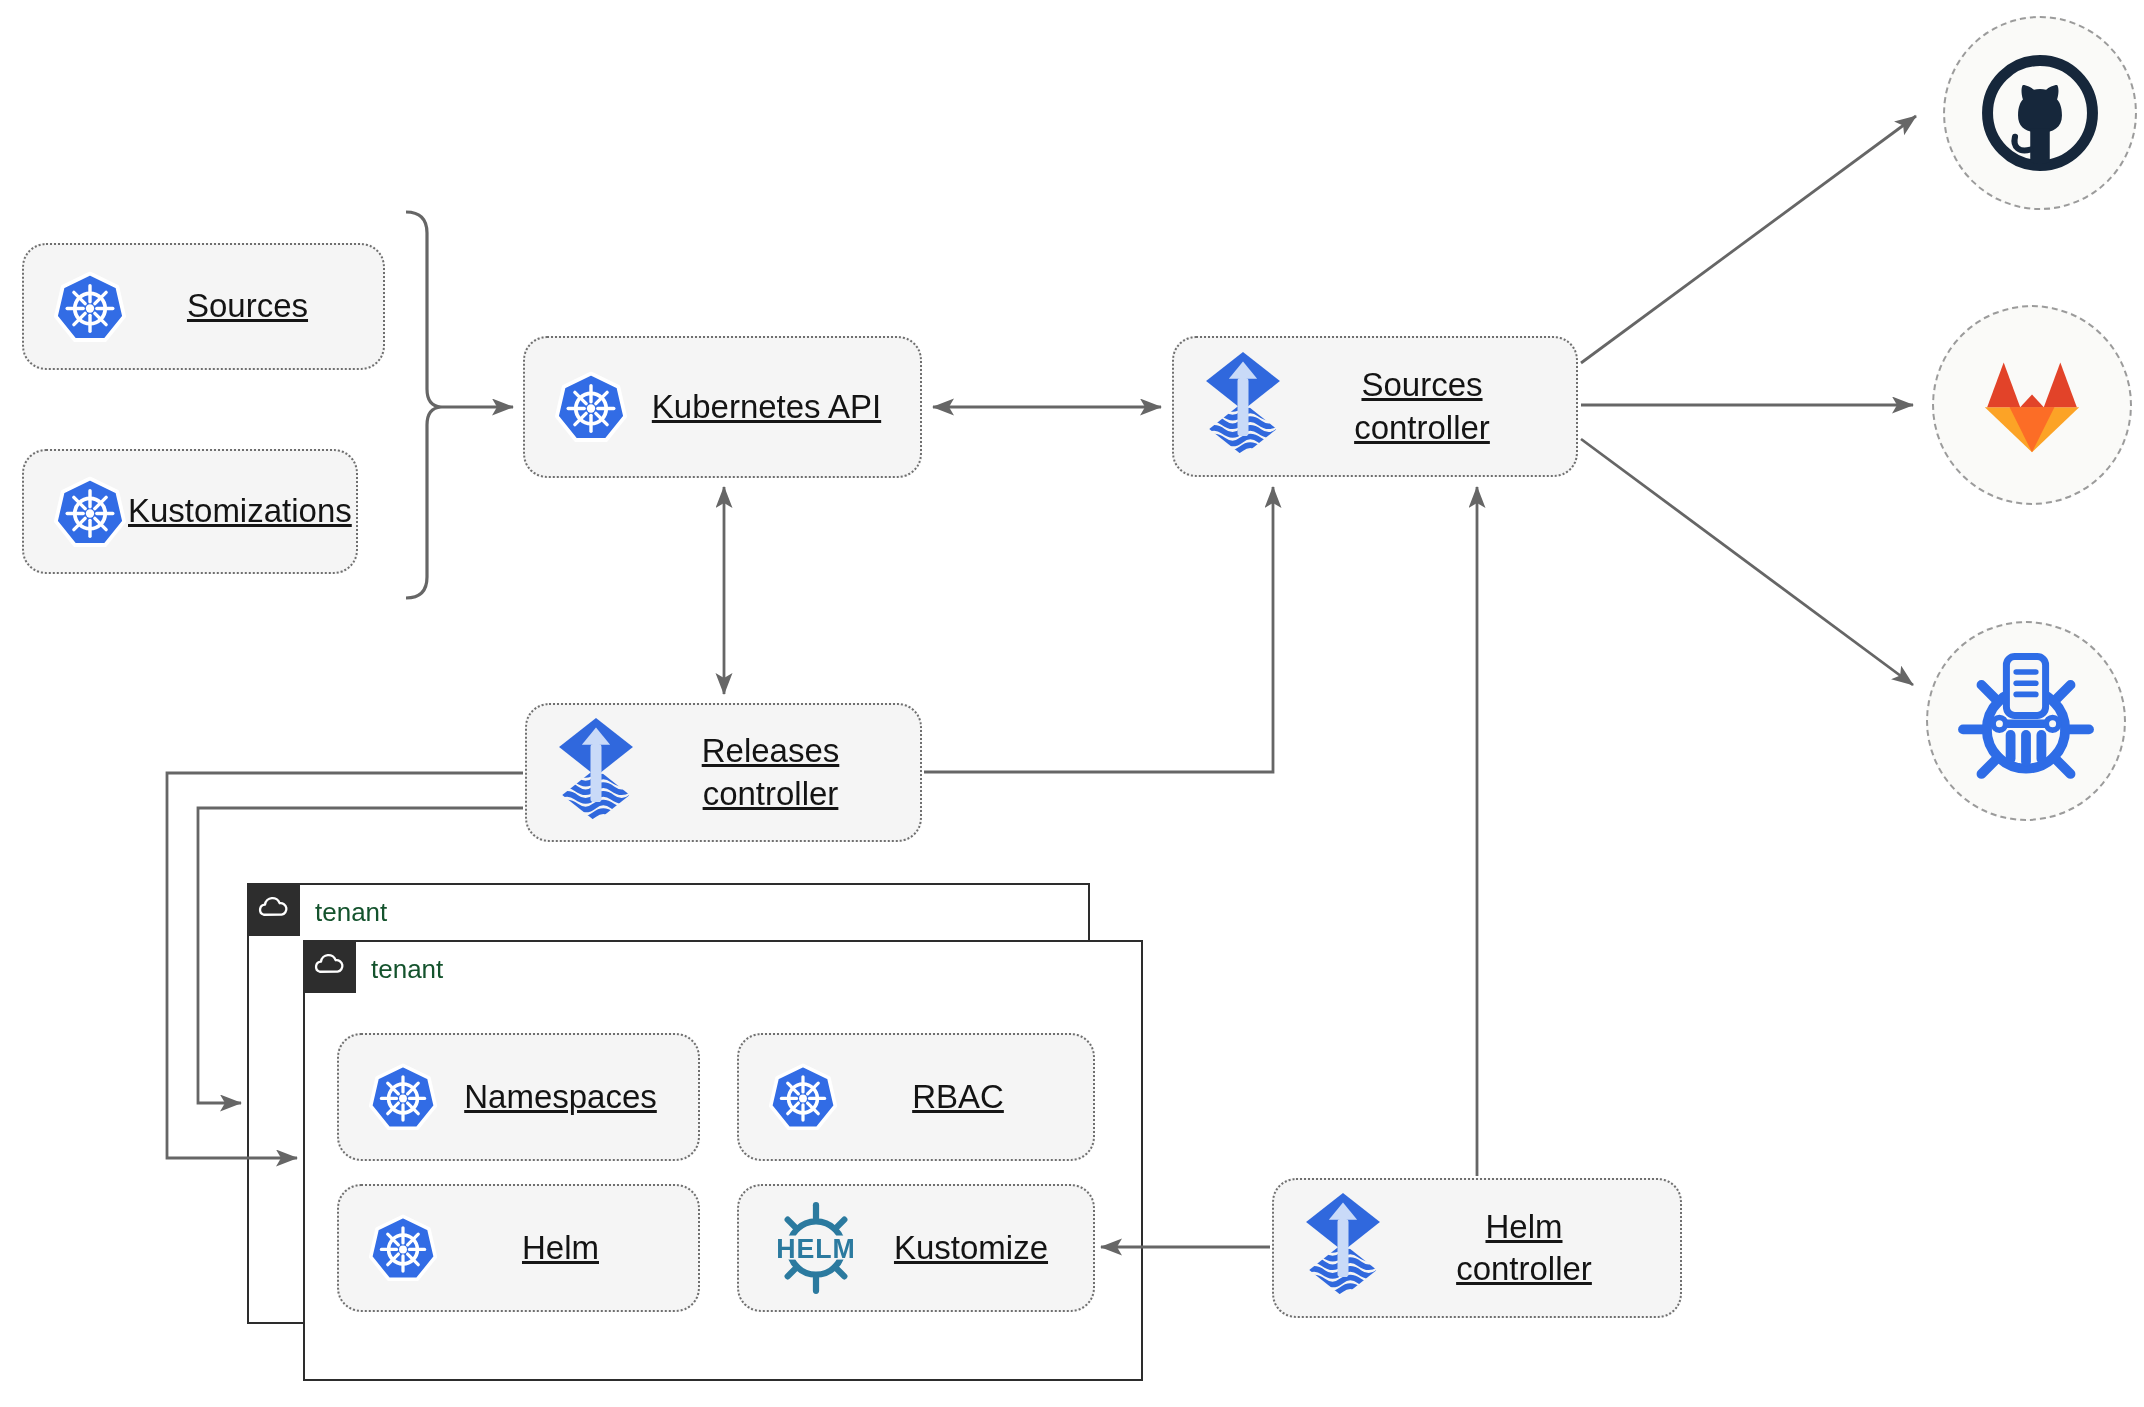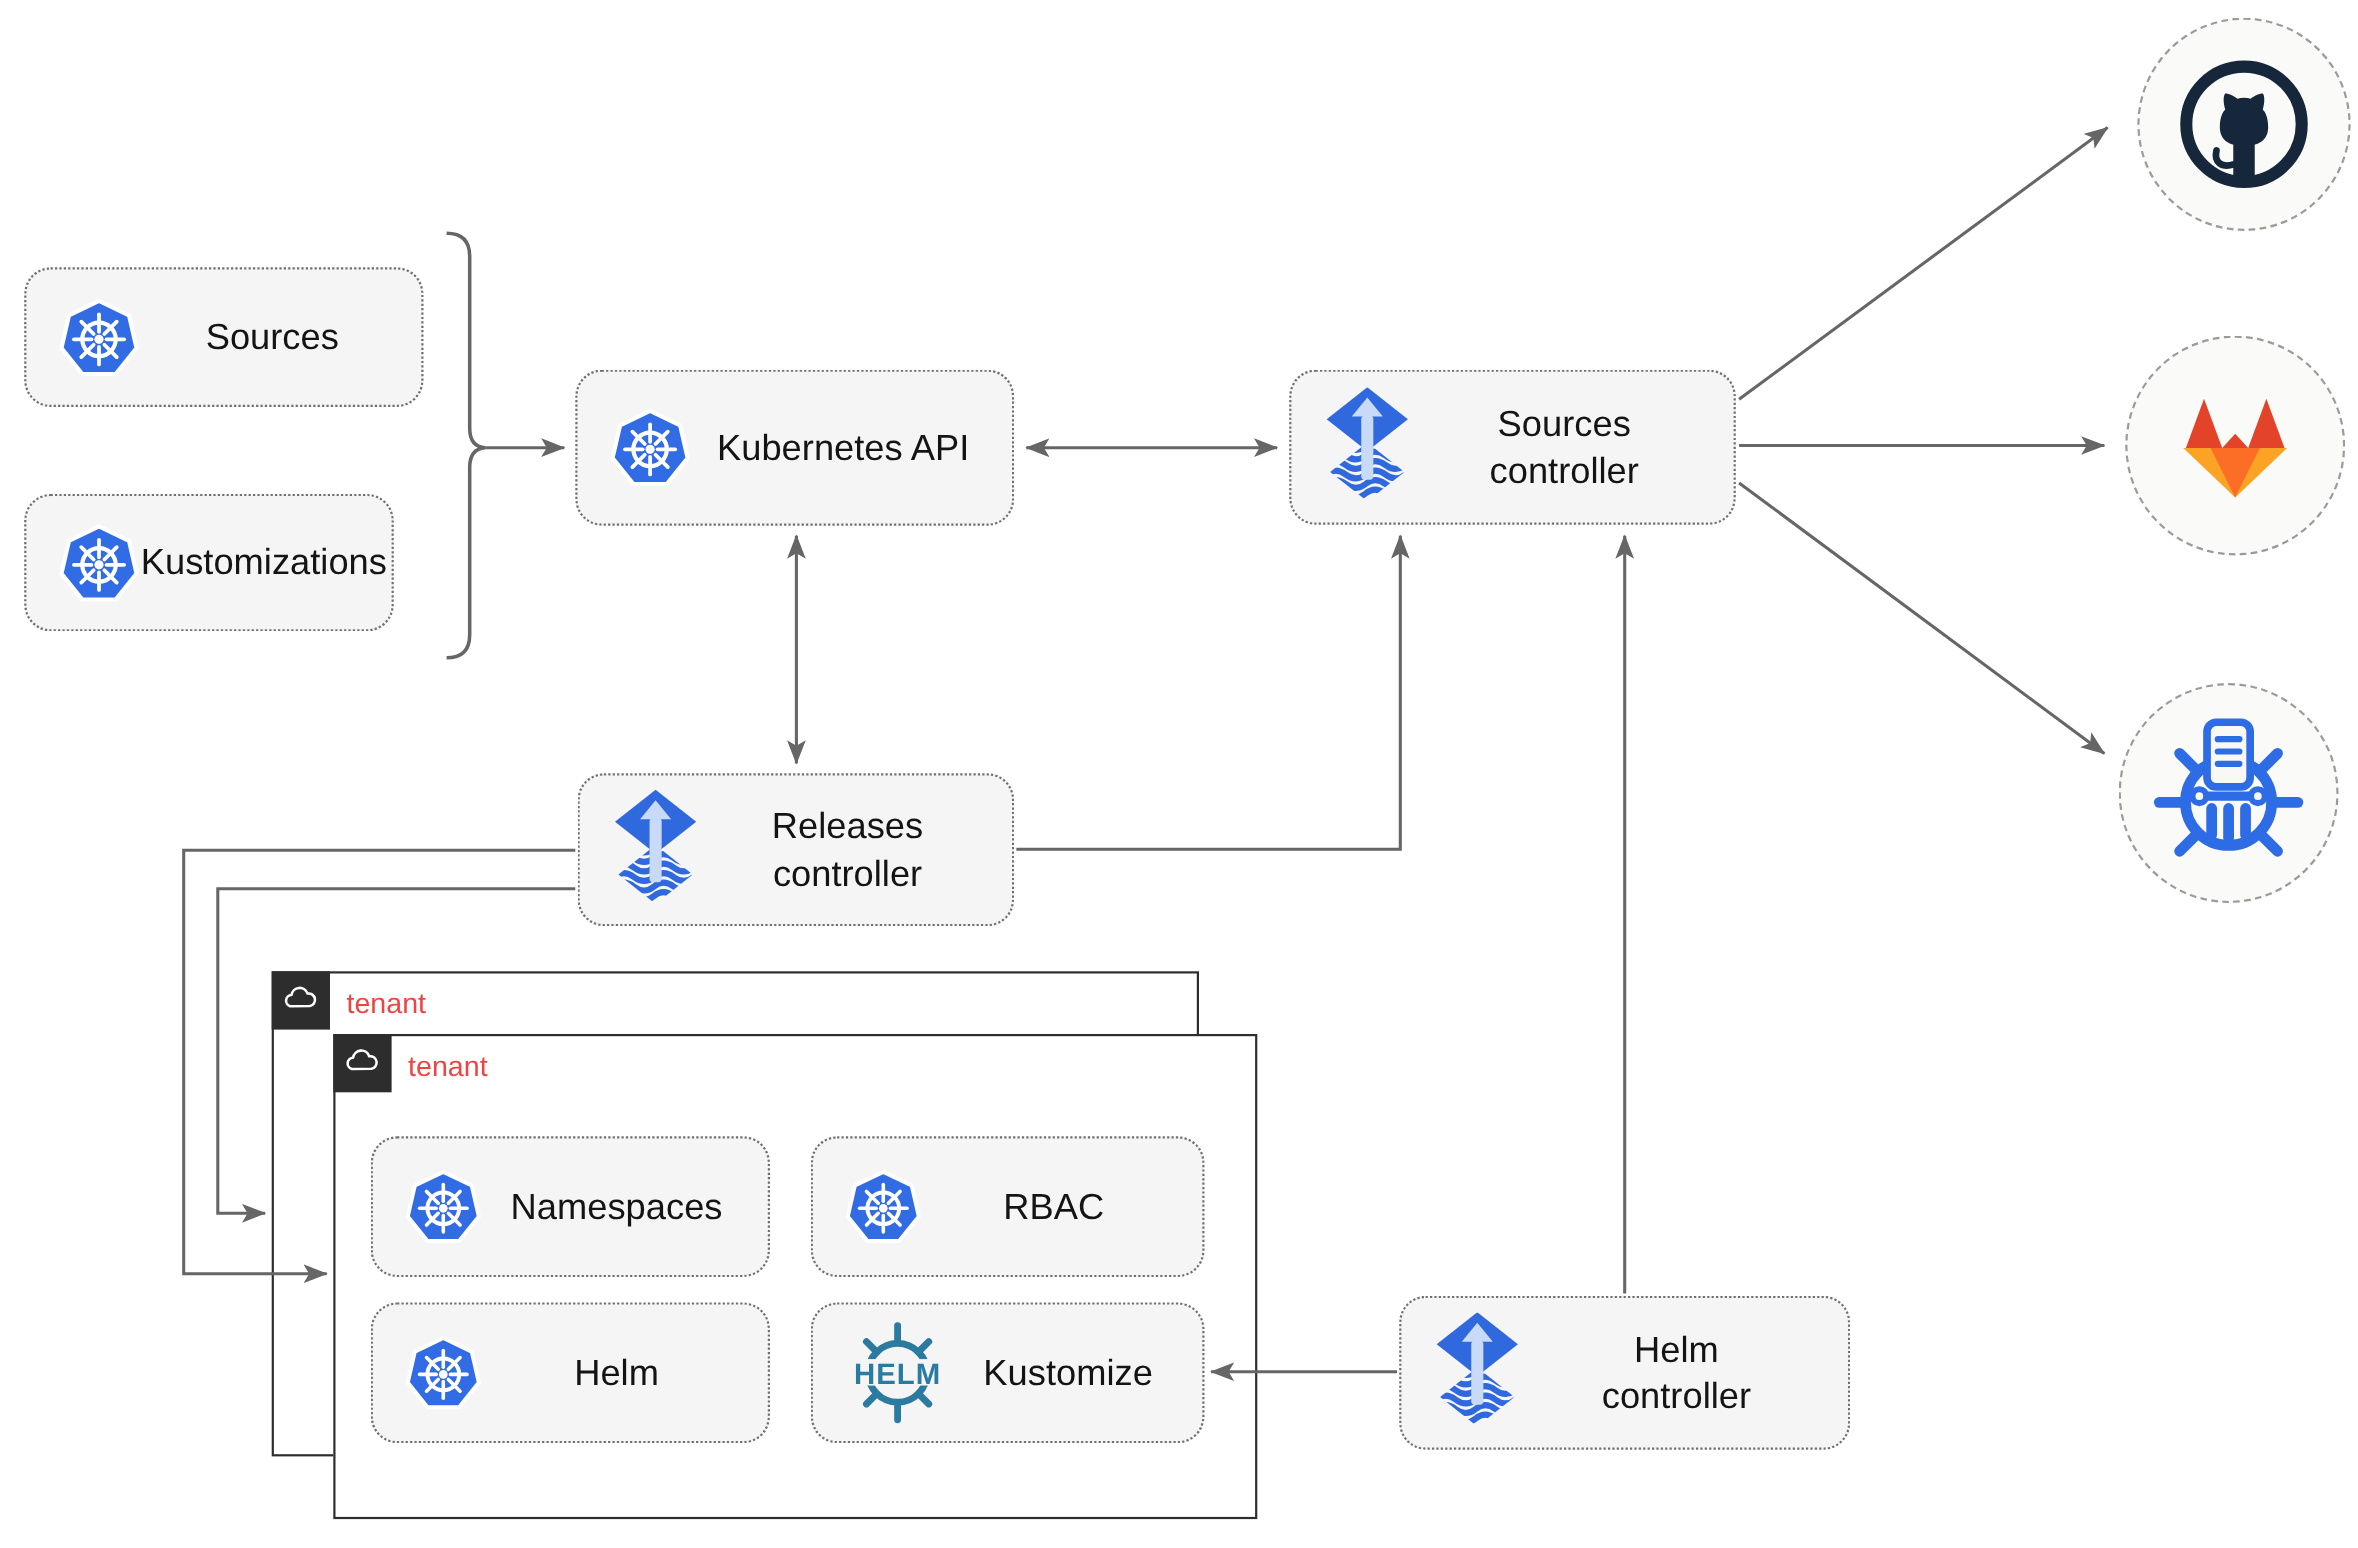--- a/index.html
+++ b/index.html
@@ -5,42 +5,42 @@
   html,body{margin:0;padding:0;background:#ffffff;}
   .stage{
     position:relative;width:2144px;height:1407px;background:#ffffff;overflow:hidden;
     font-family:"Liberation Sans", sans-serif;color:#161616;
   }
   
   .node{
     position:absolute;box-sizing:border-box;
     background:var(--c-node_fill,#f5f5f5);
     border:2.5px dotted #6f6f6f;border-radius:24px;
-    display:flex;align-items:center;padding:0 16px 0 28px;
+    display:flex;align-items:center;padding:0 16px 0 28px;text-decoration:underline;
   }
   .nlabel{
     flex:1;text-align:center;font-size:33px;line-height:1.28;color:#141414;
     white-space:pre-line;
   }
   .icon{flex:0 0 auto;display:block;}
   .k8s-sz{width:76px;height:76px;}
   .k8s-sm{width:72px;height:72px;}
   .flux-sz{width:82px;height:110px;}
   .helm-sz{width:98px;height:98px;}
   
   .tenant{
     position:absolute;box-sizing:border-box;background:#ffffff;
     border:2.5px solid var(--c-tenant_dark,#2d2d2d);
   }
   .badge{
     position:absolute;left:-2.5px;top:-2.5px;width:53px;height:53px;
     background:var(--c-tenant_dark,#2d2d2d);
     display:flex;align-items:center;justify-content:center;
   }
-  .tlabel{position:absolute;left:66px;top:12px;font-size:26px;color:#ef4444;}
+  .tlabel{position:absolute;left:66px;top:12px;font-size:26px;color:#14532d;}
   
   .ext-circle{
     position:absolute;box-sizing:border-box;border-radius:50%;
     border:2.5px dashed #9b9b9b;background:#fafaf8;
     display:flex;align-items:center;justify-content:center;
   }
   
   .overlay{position:absolute;left:0;top:0;pointer-events:none;}
 </style>
 </head>

